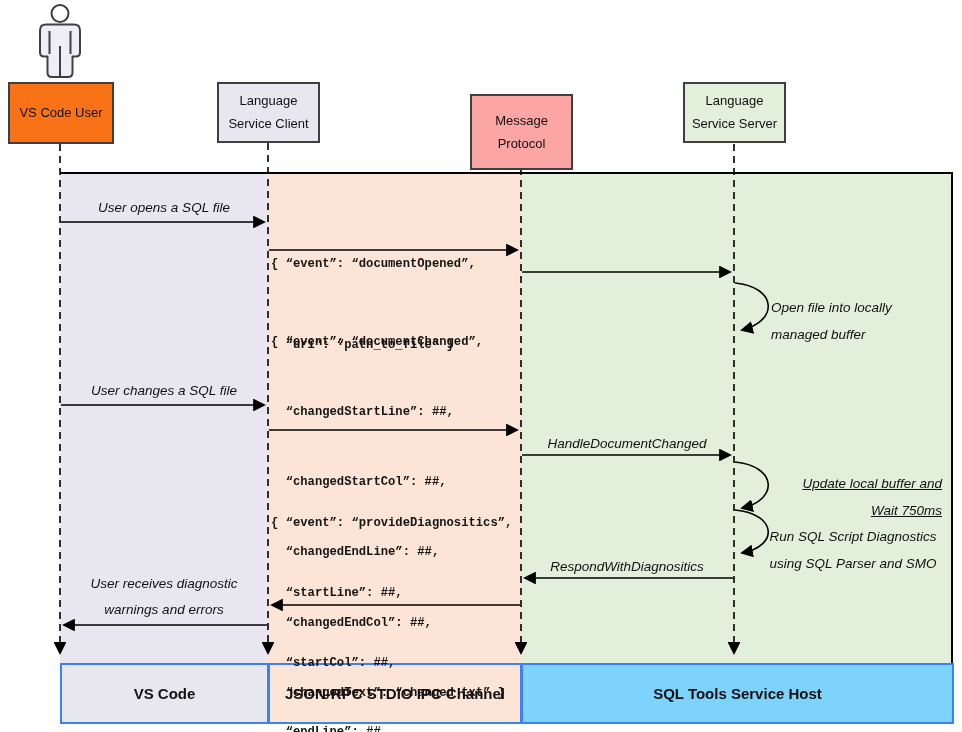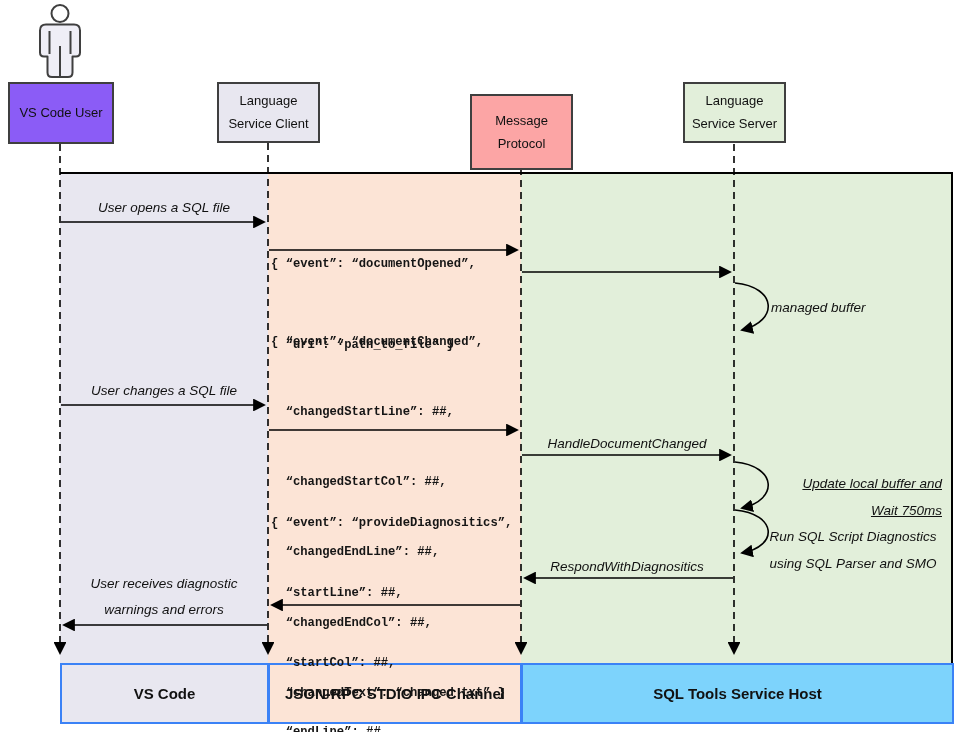--- a/index.html
+++ b/index.html
@@ -18,21 +18,21 @@
   #lane-vscode{width:208px; background:#E8E7F0;}
   #lane-ipc{width:253px; background:#FCE4D6;}
   #lane-host{flex:1; background:#E2EFDA;}
 
   
   .hbox{
     position:absolute; box-sizing:border-box; border:2px solid #3f3f3f;
     display:flex; flex-direction:column; align-items:center; justify-content:center;
     gap:9px; font-size:13px; line-height:14px; text-align:center;
   }
-  #hb-user{left:8px; top:82px; width:106px; height:62px; background:#8b5cf6;}
+  #hb-user{left:8px; top:82px; width:106px; height:62px; background:#f97316;}
   #hb-client{left:217px; top:82px; width:103px; height:61px; background:#E8E7F0;}
   #hb-protocol{left:470px; top:82px; width:103px; height:76px; background:#fca5a5;margin-top:12px;}
   #hb-server{left:683px; top:82px; width:103px; height:61px; background:#E2EFDA;}
 
   
   .bbox{
     position:absolute; top:663px; height:61px; box-sizing:border-box;
     border:2px solid #3b82f6; display:flex; align-items:center; justify-content:center;
     font-weight:bold; font-size:15px;
   }
@@ -139,20 +139,21 @@
   <div class="ilabel layer-text" id="lbl-open">User opens a SQL file</div>
   <div class="ilabel layer-text" id="lbl-change">User changes a SQL file</div>
   <div class="ilabel layer-text" id="lbl-receive">
     <div>User receives diagnostic</div>
     <div>warnings and errors</div>
   </div>
   <div class="ilabel layer-text" id="lbl-hchanged">HandleDocumentChanged</div>
   <div class="ilabel layer-text" id="lbl-respond">RespondWithDiagnositics</div>
 
   <div class="note layer-text" id="note-open">
+    <div>Open file into locally</div>
     <div>managed buffer</div>
   </div>
   <div class="note layer-text" id="note-update">
     <div>Update local buffer and</div>
     <div>Wait 750ms</div>
   </div>
   <div class="note layer-text" id="note-run">
     <div>Run SQL Script Diagnostics</div>
     <div>using SQL Parser and SMO</div>
   </div>

